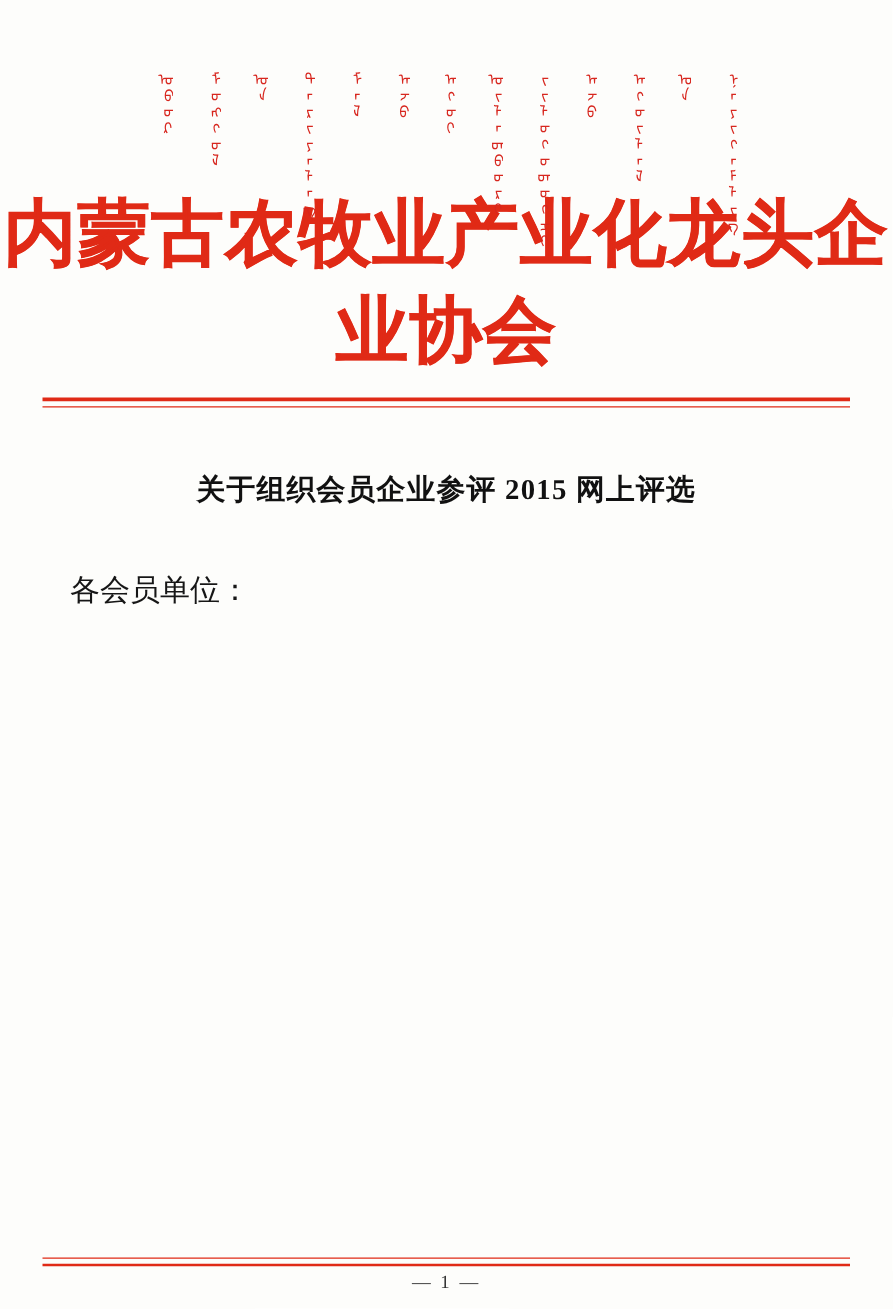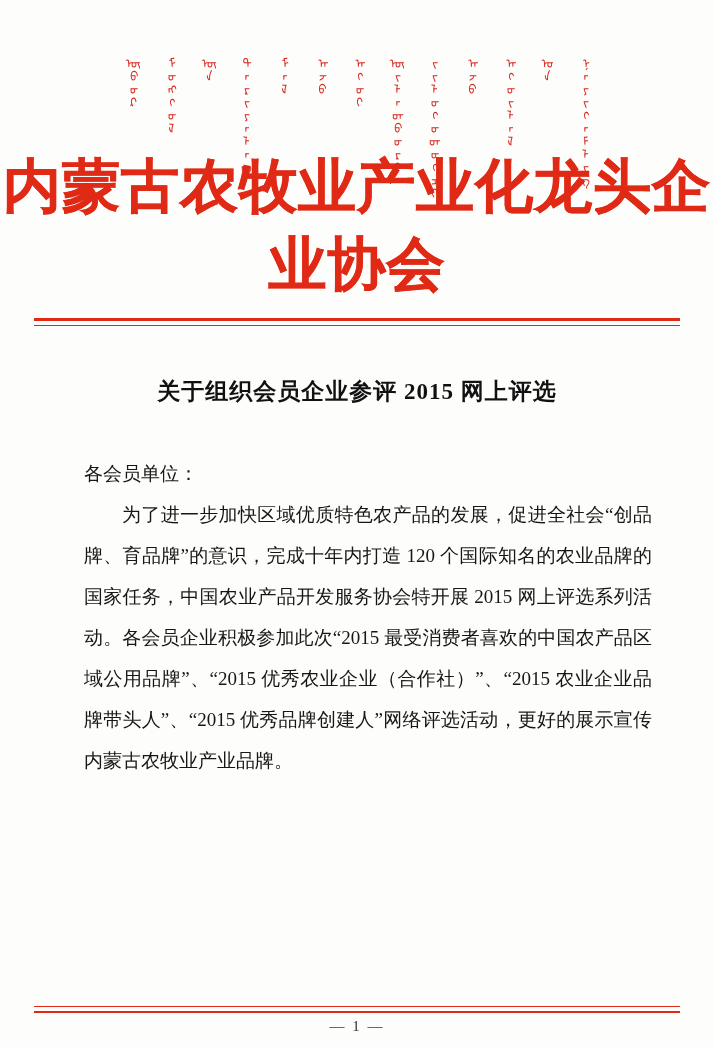--- a/index.html
+++ b/index.html
@@ -75,22 +75,22 @@
     font-weight: bold;
     font-size: 23px;
     color: #111;
     letter-spacing: 1px;
   }
   .doc-title .line1 { margin-top: 50px; text-align: center; }
   .doc-title .line2 { margin-top: 33px; }
 
   
   .body-text {
-    margin: 46px 62px 0 84px;
-    font-size: 19px;
+    margin: 46px 62px 0 56px;
+    font-size: 24px;
     line-height: 41px;
     color: #161616;
     text-align: justify;
     text-justify: inter-ideograph;
   }
   .salutation {
     margin-bottom: 0;
   }
   .para {
     text-indent: 2em;
@@ -154,21 +154,20 @@
       <div class="rule-thin"></div>
     </div>
   </div>
 
   <div class="doc-title">
     <div class="line1">关于组织会员企业参评 2015 网上评选</div>
   </div>
 
   <div class="body-text">
     <p class="salutation para" style="text-indent:0">各会员单位：</p>
-    <p class="para">为了进一步加快区域优质特色农产品的发展，促进全社会“创品牌、育品牌”的意识，完成十年内打造 120 个国际知名的农业品牌的国家任务，中国农业产品开发服务协会特开展 2015 网上评选系列活动。各会员企业积极参加此次“2015 最受消费者喜欢的中国农产品区域公用品牌”、“2015 优秀农业企业（合作社）”、“2015 农业企业品牌带头人”、“2015 优秀品牌创建人”网络评选活动，更好的展示宣传内蒙古农牧业产业品牌。</p>
   </div>
 
   <div class="footer">
     <div class="footer-rule-thin"></div>
     <div class="footer-rule-thick"></div>
   </div>
   <div class="page-number">— 1 —</div>
 
 </div>
 

